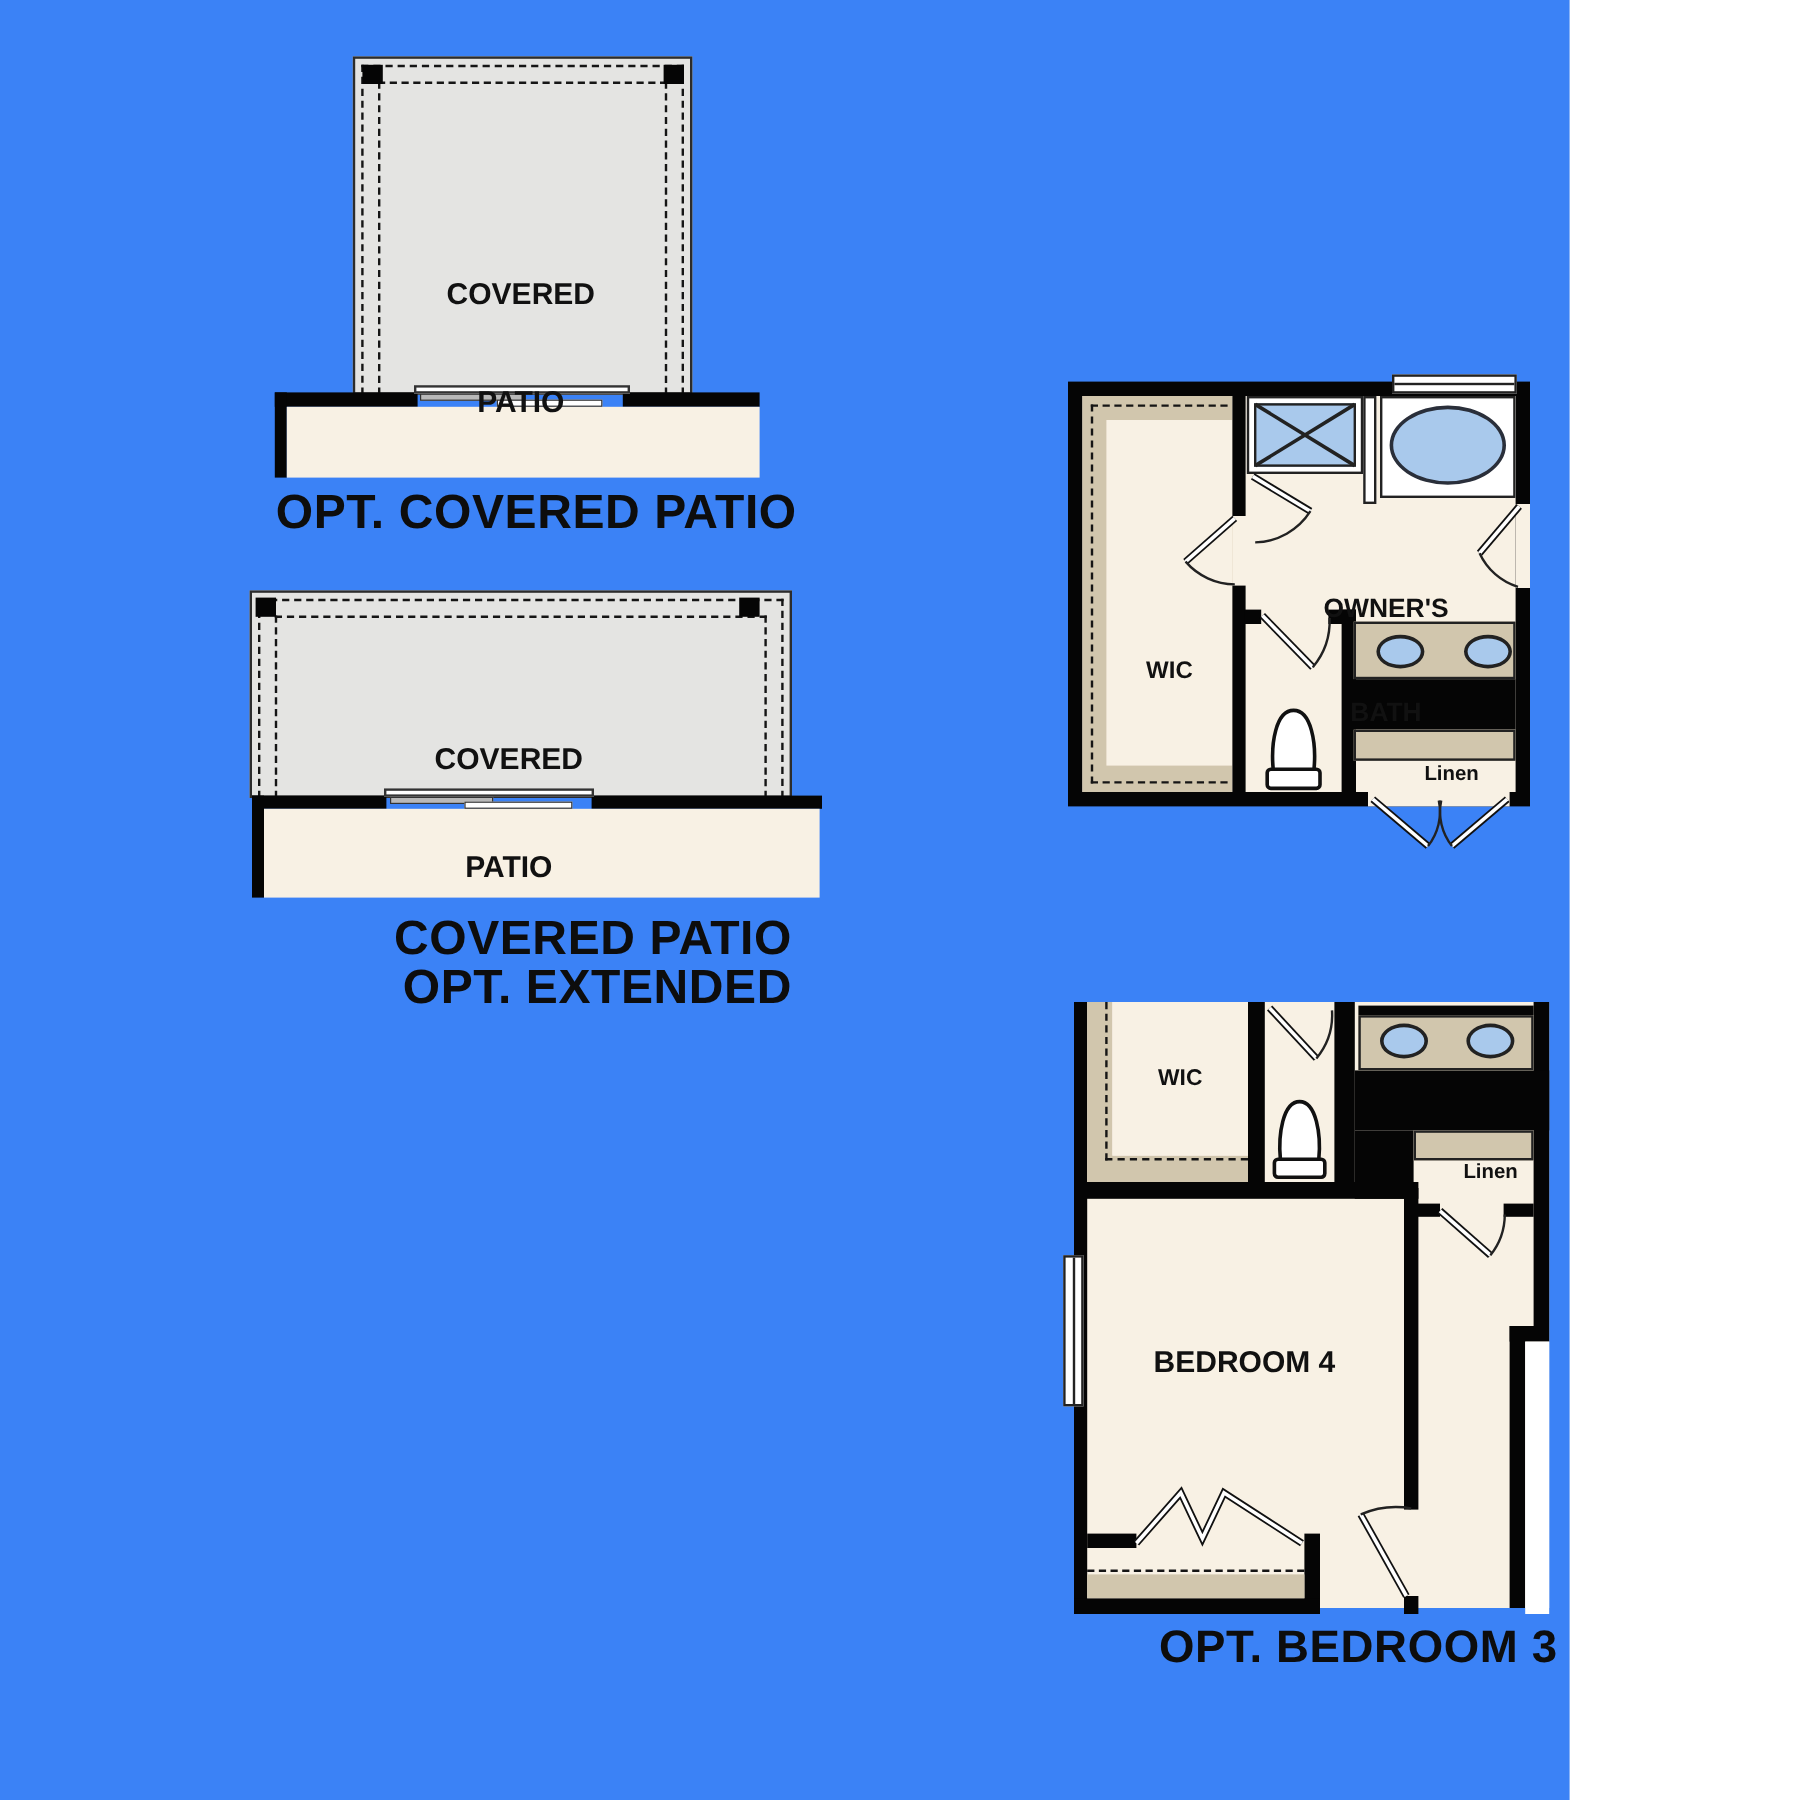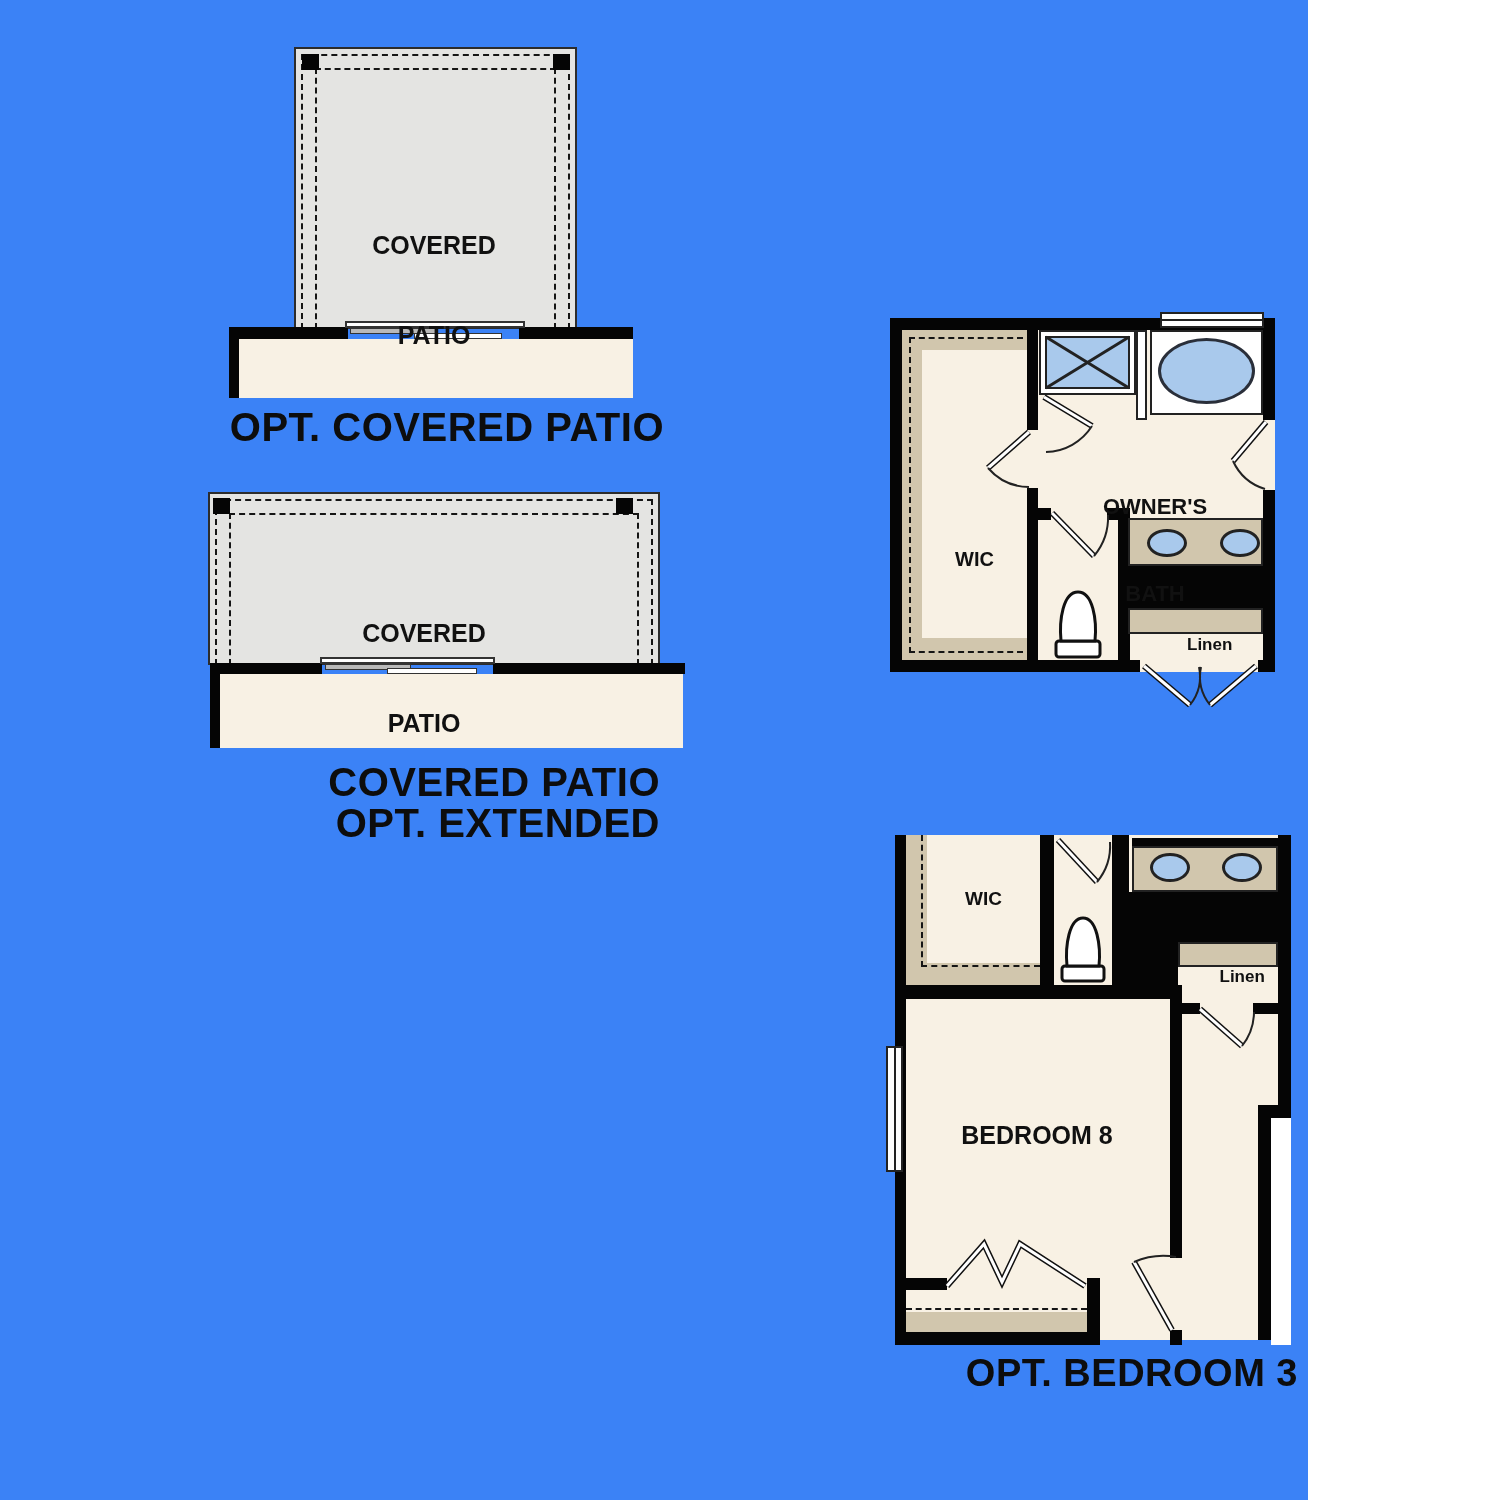--- a/index.html
+++ b/index.html
@@ -142,21 +142,21 @@
     <div class="a blue" style="left:1222px;top:853px;width:40px;height:29px;border:3px solid #222;border-radius:50%;"></div>
     <div class="a tanbox txt" style="left:1178px;top:942px;width:100px;height:25px;font-size:17px;line-height:22px;">
       <span>Linen</span>
     </div>
 
     <div class="a" style="left:886px;top:1046px;width:17px;height:126px;background:#fff;border:2px solid #222;">
       <div style="position:absolute;left:6px;top:0;width:2px;height:122px;background:#222;"></div>
     </div>
 
     <div class="a txt" style="left:927px;top:888px;width:113px;font-size:19px;">WIC</div>
-    <div class="a txt" style="left:917px;top:1121px;width:240px;font-size:25px;">BEDROOM 8</div>
+    <div class="a txt" style="left:917px;top:1121px;width:240px;font-size:25px;">BEDROOM 4</div>
     <div class="a cap" style="left:878px;top:1352px;width:420px;font-size:38px;">OPT. BEDROOM 3</div>
   </div>
 
   <svg class="overlay" width="1500" height="1500" viewBox="0 0 1500 1500">
 
     <g stroke="#222" stroke-width="3">
       <line x1="1046" y1="337" x2="1129" y2="388"></line>
       <line x1="1129" y1="337" x2="1046" y2="388"></line>
     </g>
 

